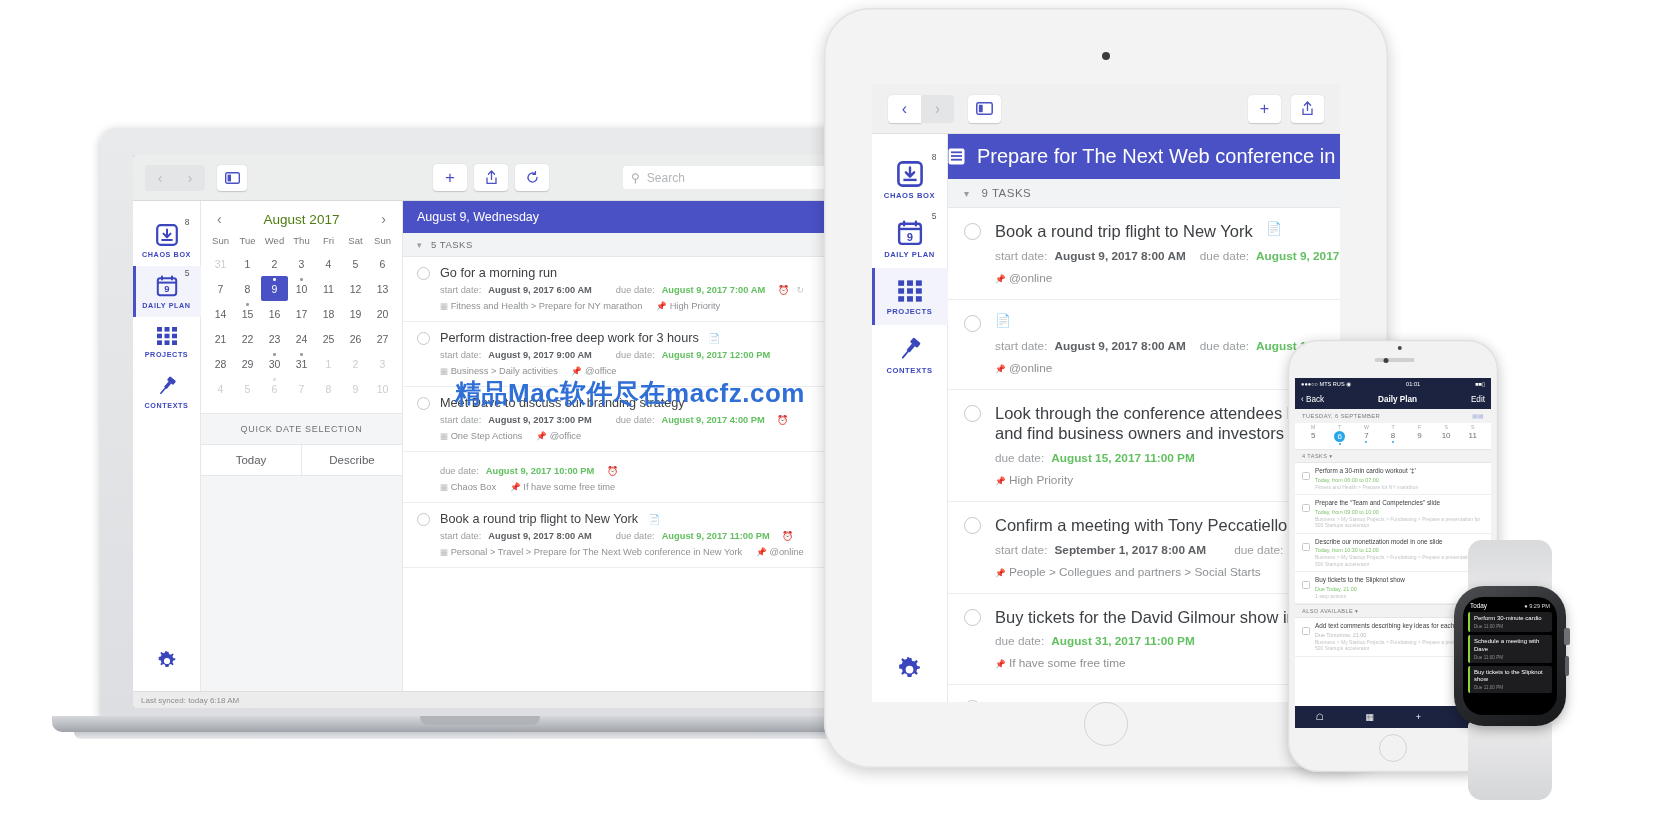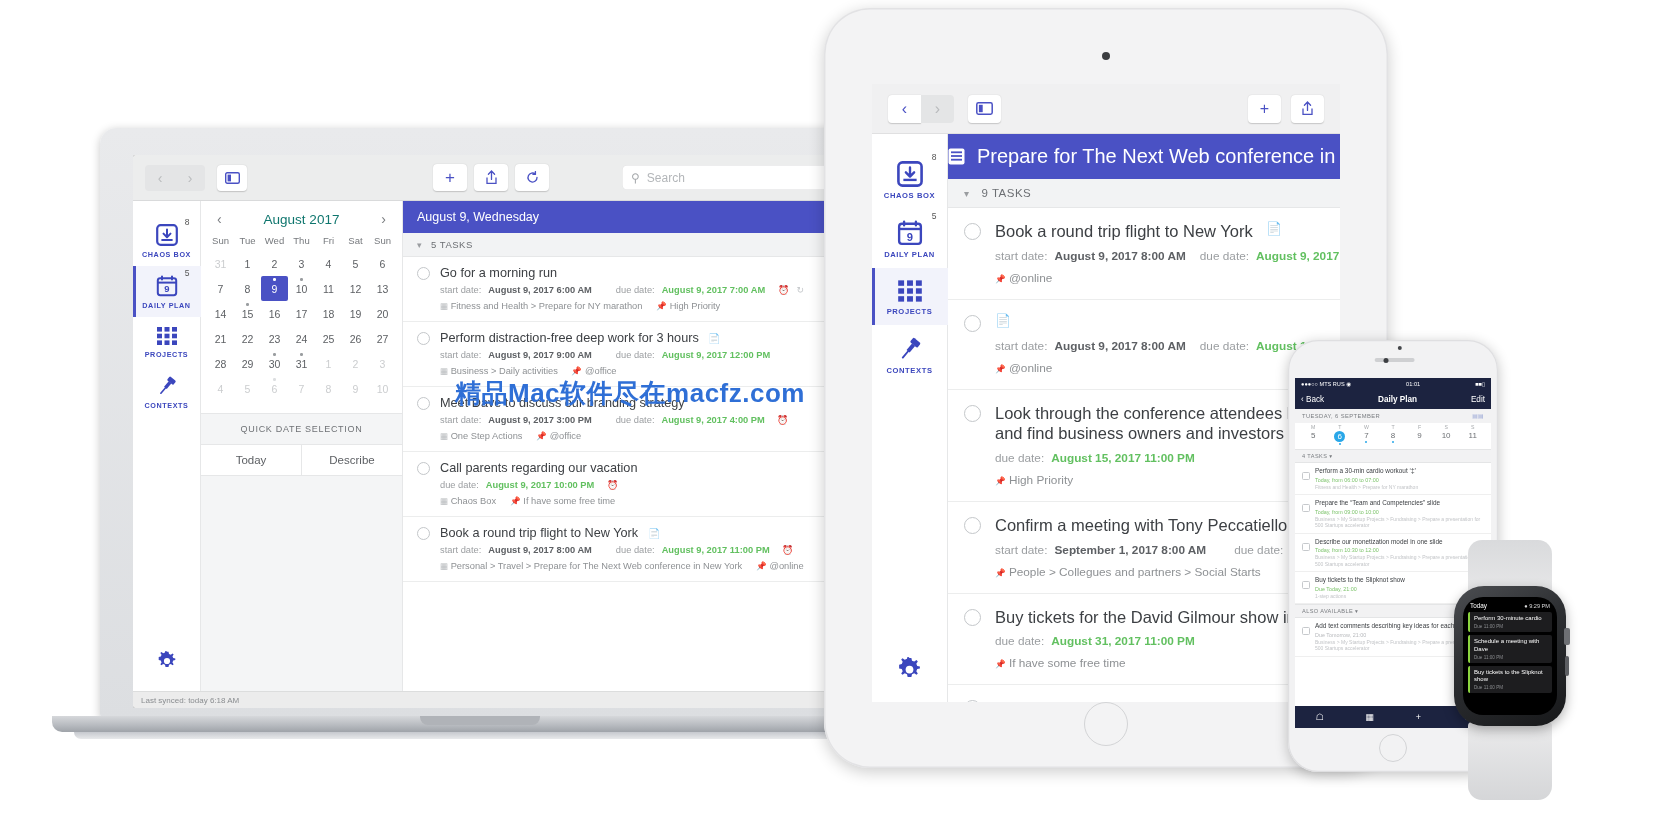--- a/index.html
+++ b/index.html
@@ -86,21 +86,21 @@
   .nav-badge {
     position: absolute; right: 11px; top: 2px; font-size: 8.5px; color: #555;
   }
   .nav-gear { margin-top: auto; margin-bottom: 16px; color: #3b46bd; }
 
   .cal {
     width: 202px; background: #fff; border-right: 1px solid #e6e7e8; flex: none;
     display: flex; flex-direction: column;
   }
   .cal-head { display: flex; align-items: center; justify-content: space-between; padding: 10px 12px 8px; }
-  .cal-head .mon { font-size: 13.5px; color: #0f766e; }
+  .cal-head .mon { font-size: 13.5px; color: #4d7c0f; }
   .cal-head .ar { color: #7a7d81; font-size: 14px; padding: 0 4px; }
   .cal-dow { display: grid; grid-template-columns: repeat(7,1fr); padding: 0 6px 5px; }
   .cal-dow div { text-align: center; font-size: 9.5px; color: #76797d; }
   .cal-grid { display: grid; grid-template-columns: repeat(7,1fr); padding: 0 6px; }
   .cal-cell {
     height: 25px; display: flex; flex-direction: column; align-items: center; justify-content: center;
     font-size: 10.5px; color: #5c5f63; position: relative;
   }
   .cal-cell.dim { color: #cbcdcf; }
   .cal-cell.sel { background: #4a51c4; color: #fff; border-radius: 2px; }
@@ -569,24 +569,20 @@
                       <span class="lbl">due date:</span>
                       <span class="val due">August 9, 2017 4:00 PM</span>
                       <span class="bell">⏰</span>
                     </div>
                     <div class="ttags">
                       <span><span class="ti">▦</span> <span>One Step Actions</span></span>
                       <span><span class="ti">📌</span> <span>@office</span></span>
                     </div>
                   </div>
                   <div class="trow">
-                    <div class="trow-top">
-                      <span class="tcheck"></span>
-                      <span class="ttitle">Call parents regarding our vacation</span>
-                    </div>
                     <div class="tmeta">
                       <span class="lbl">due date:</span>
                       <span class="val due">August 9, 2017 10:00 PM</span>
                       <span class="bell">⏰</span>
                     </div>
                     <div class="ttags">
                       <span><span class="ti">▦</span> <span>Chaos Box</span></span>
                       <span><span class="ti">📌</span> <span>If have some free time</span></span>
                     </div>
                   </div>

